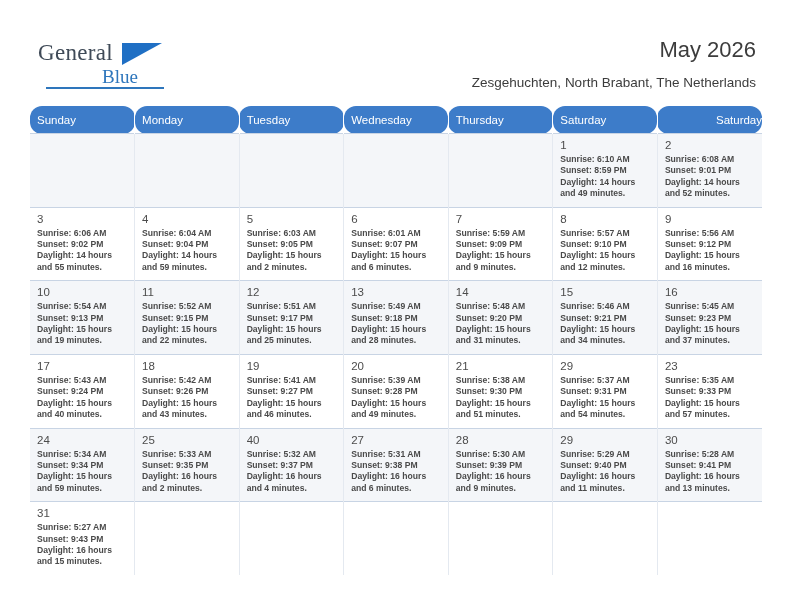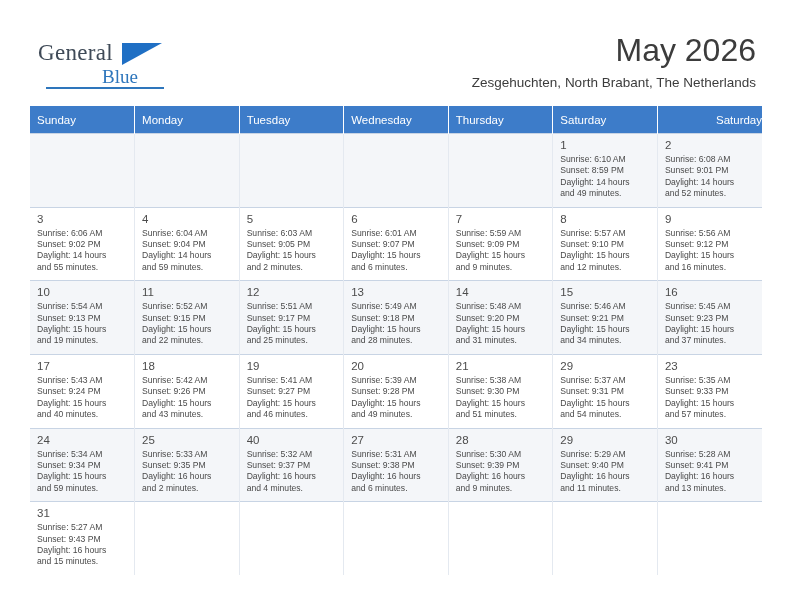--- a/index.html
+++ b/index.html
@@ -64,21 +64,21 @@
     height: 2px;
     background: #2e76bc;
   }
   .title-block {
     position: absolute;
     right: 6px;
     top: 6px;
     text-align: right;
   }
   .month-title {
-    font-size: 32px;
+    font-size: 22px;
     color: #3c3c3c;
     font-weight: normal;
     line-height: 32px;
   }
   .location {
     font-size: 13.5px;
     color: #3c3c3c;
     line-height: 22px;
     margin-top: 6px;
     margin-left: 8px;
@@ -92,20 +92,21 @@
   }
   table.cal th {
     background: #3d7cc9;
     color: #ffffff;
     font-size: 11.5px;
     font-weight: normal;
     text-align: left;
     padding: 5px 0 5px 7px;
     border-right: 1px solid #ffffff;
     height: 17px;
+    border-radius: 12px;
   }
   table.cal th:last-child { border-right: none; text-align: right; }
   table.cal td {
     vertical-align: top;
     border-top: 1px solid #c8d4e4;
     border-right: 1px solid #e4e9f0;
     padding: 4px 6px 7px 7px;
     height: 68px;
     box-sizing: border-box;
   }
@@ -116,20 +117,21 @@
     font-size: 11.5px;
     color: #4c4c4c;
     line-height: 14px;
     margin-bottom: 2px;
   }
   .info {
     font-size: 8.6px;
     color: #4a4a4a;
     line-height: 11.4px;
     white-space: pre-line;
+    font-weight: bold;
   }
 </style>
 </head>
 <body>
 
 <div class="page">
 
   <div class="header">
     <div class="logo">
       <span class="logo-general">General</span>

